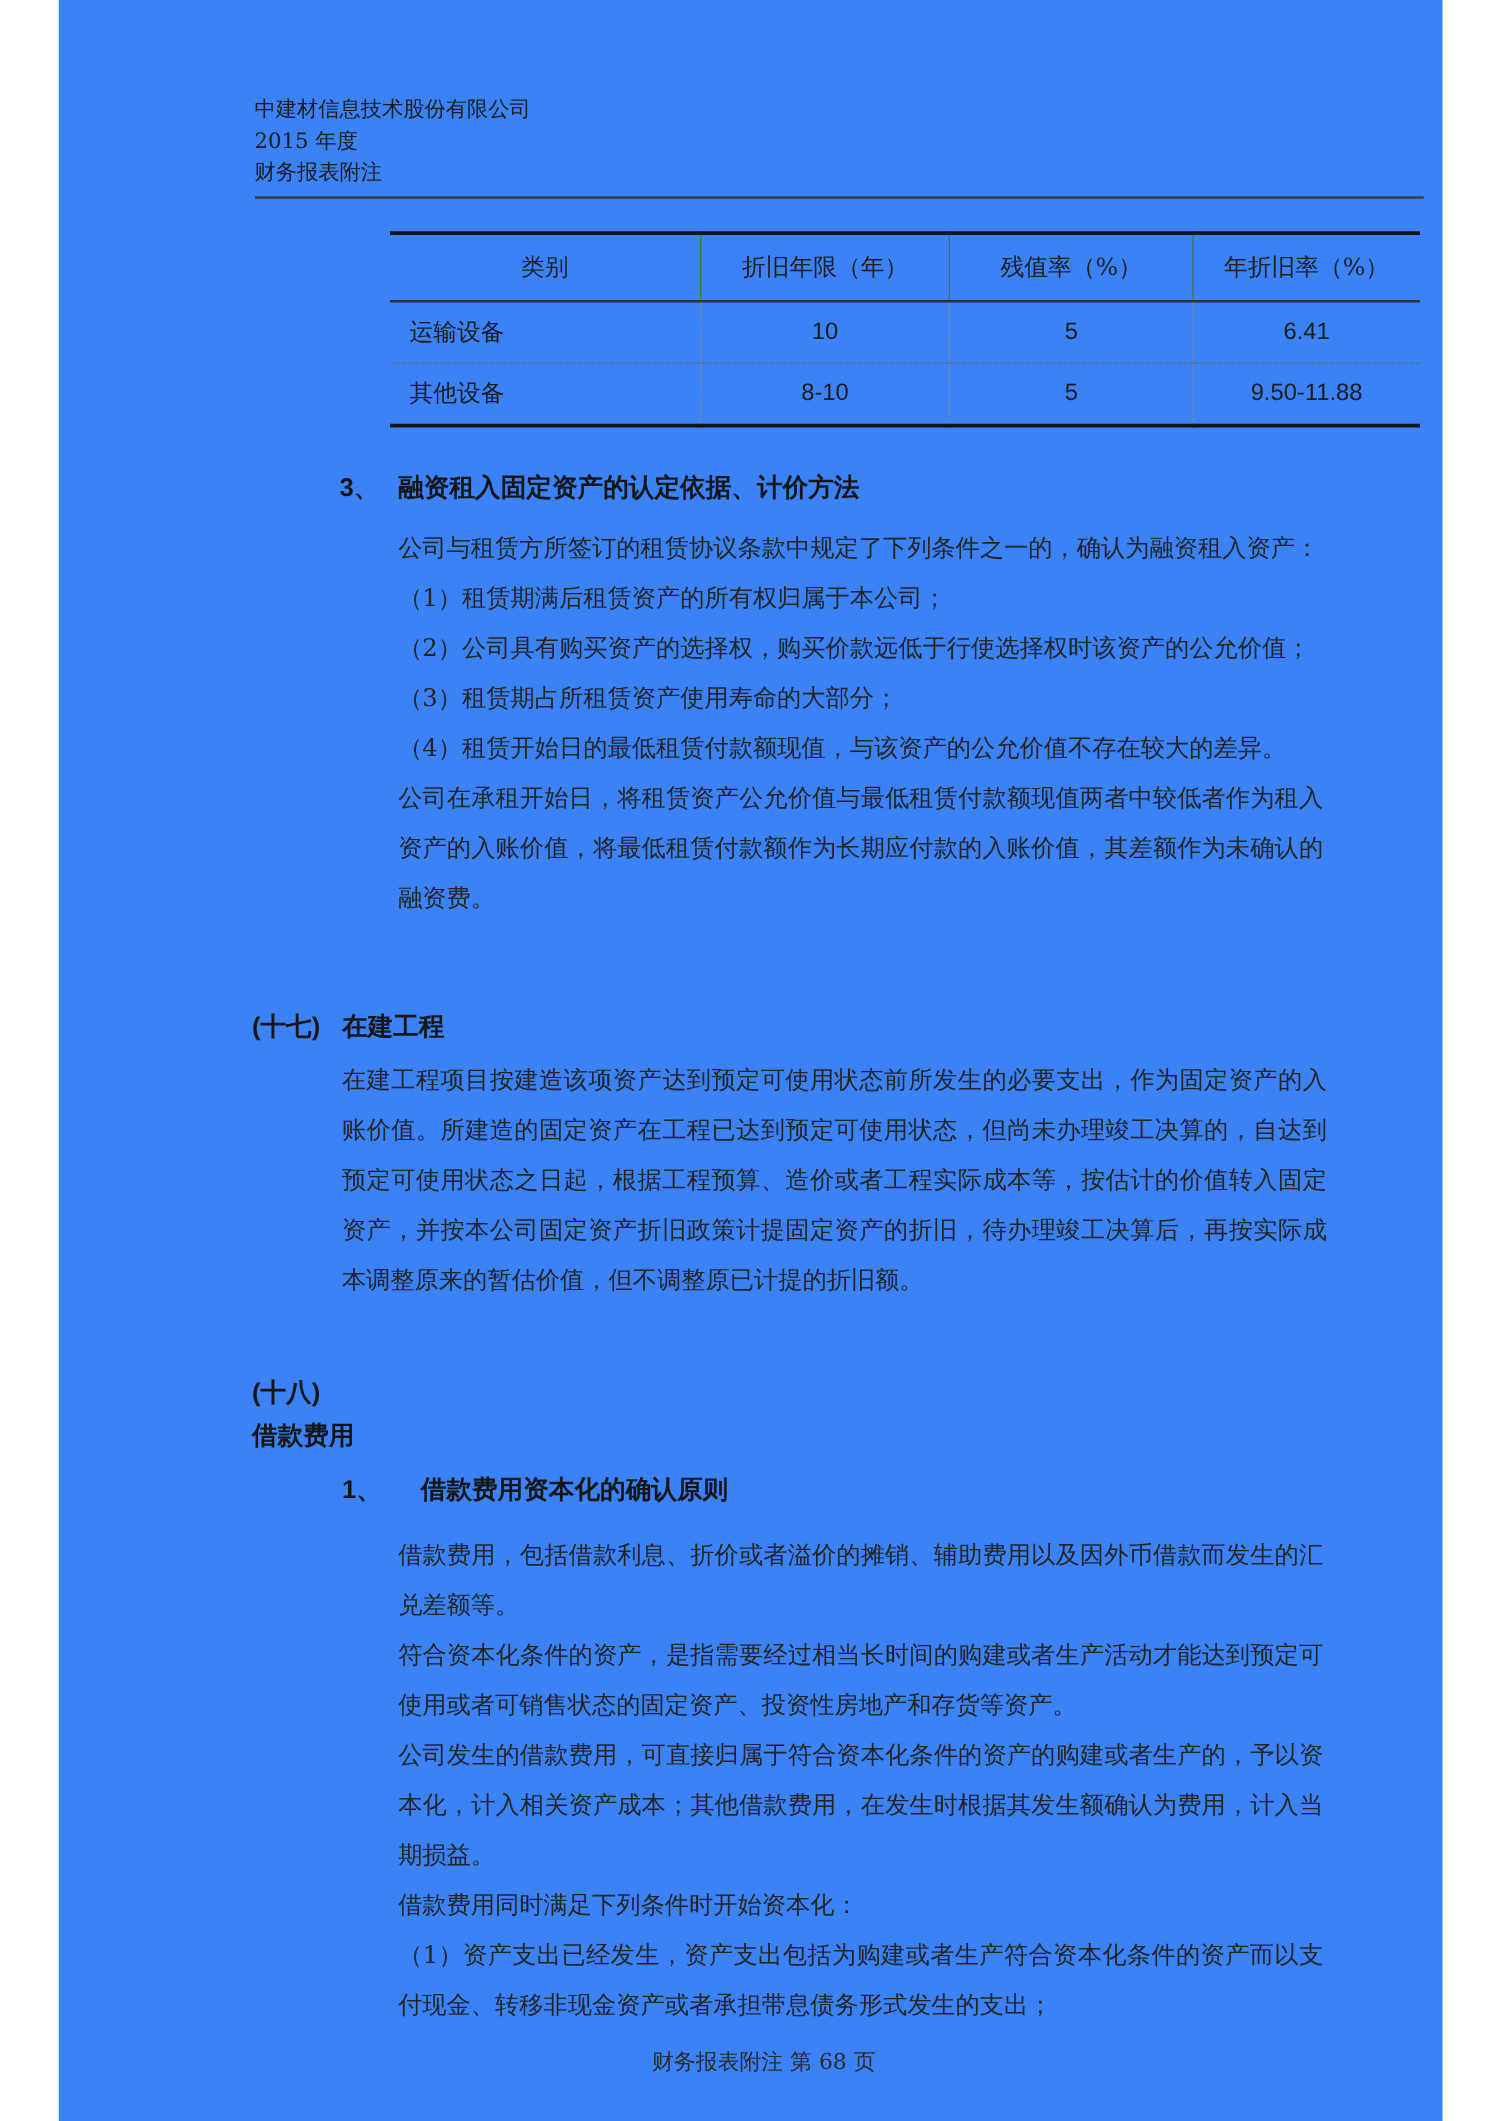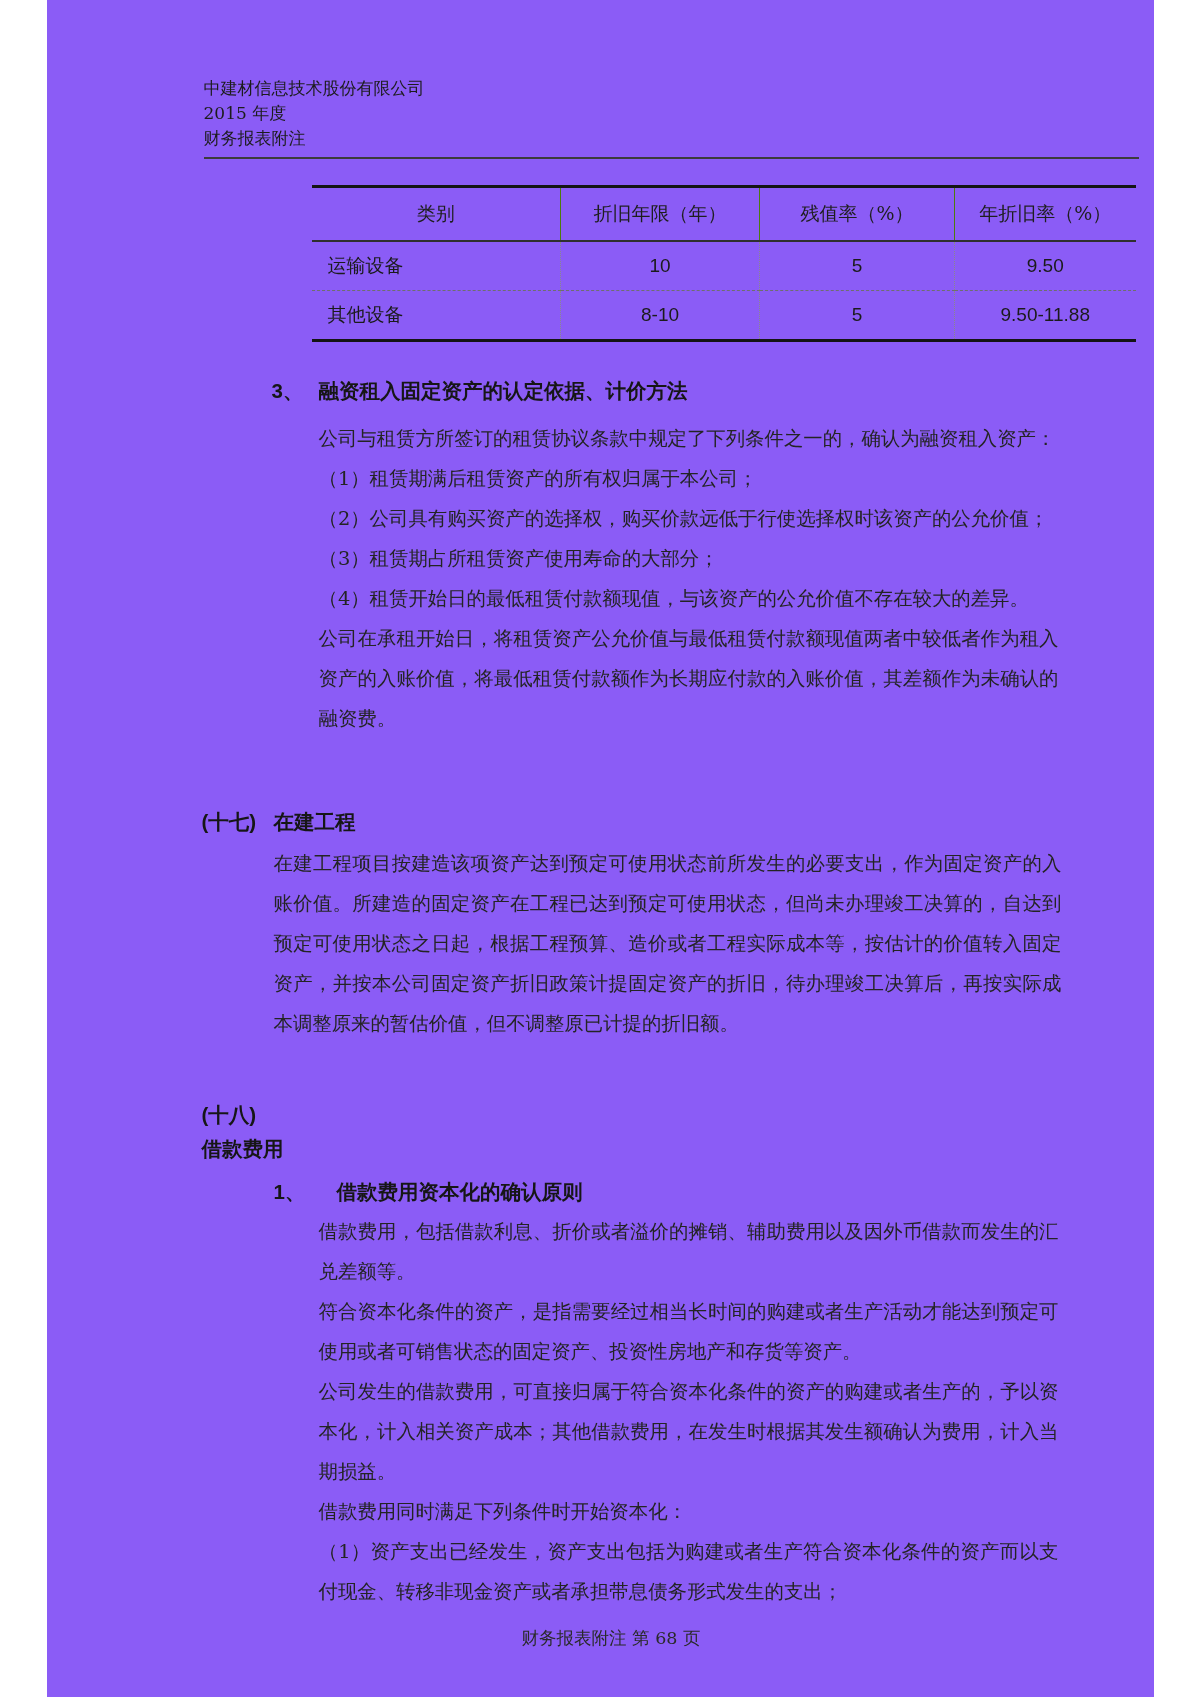--- a/index.html
+++ b/index.html
@@ -1,21 +1,21 @@
 <!DOCTYPE html>
 <html><head>
 <meta charset="utf-8">
 <style>
   html, body { margin: 0; padding: 0; background: #ffffff; }
   .page {
     position: relative;
     width: 1085px;
     height: 1697px;
     margin: 0 auto;
-    background: #8b5cf6;
+    background: #3b82f6;
     overflow: hidden;
     font-family: "DejaVu Serif", "Liberation Serif", serif;
     color: #232323;
     padding-left: 22px;
   }
   
   .doc-header {
     margin: 76px 0 0 135px;
     font-size: 17px;
     line-height: 25px;
@@ -90,21 +90,21 @@
   .body-block p { margin: 0; }
   .sec17-para {
     margin: 5px 0 0 205px;
     width: 788px;
     font-size: 19.4px;
     line-height: 40px;
     color: #242424;
     text-align: justify;
   }
   .sec3-body { margin-top: 11px; }
-  .sub1-body { margin-top: 3px; }
+  .sub1-body { margin-top: 15px; }
   
   .doc-footer {
     margin-top: 14px;
     text-align: center;
     font-size: 17.5px;
     line-height: 25px;
     color: #2a2a2a;
   }
 </style>
 </head>
@@ -132,21 +132,21 @@
         <th>折旧年限（年）</th>
         <th>残值率（%）</th>
         <th>年折旧率（%）</th>
       </tr>
     </thead>
     <tbody>
       <tr>
         <td>运输设备</td>
         <td>10</td>
         <td>5</td>
-        <td>9.50</td>
+        <td>6.41</td>
       </tr>
       <tr>
         <td>其他设备</td>
         <td>8-10</td>
         <td>5</td>
         <td>9.50-11.88</td>
       </tr>
     </tbody>
   </table>
 

